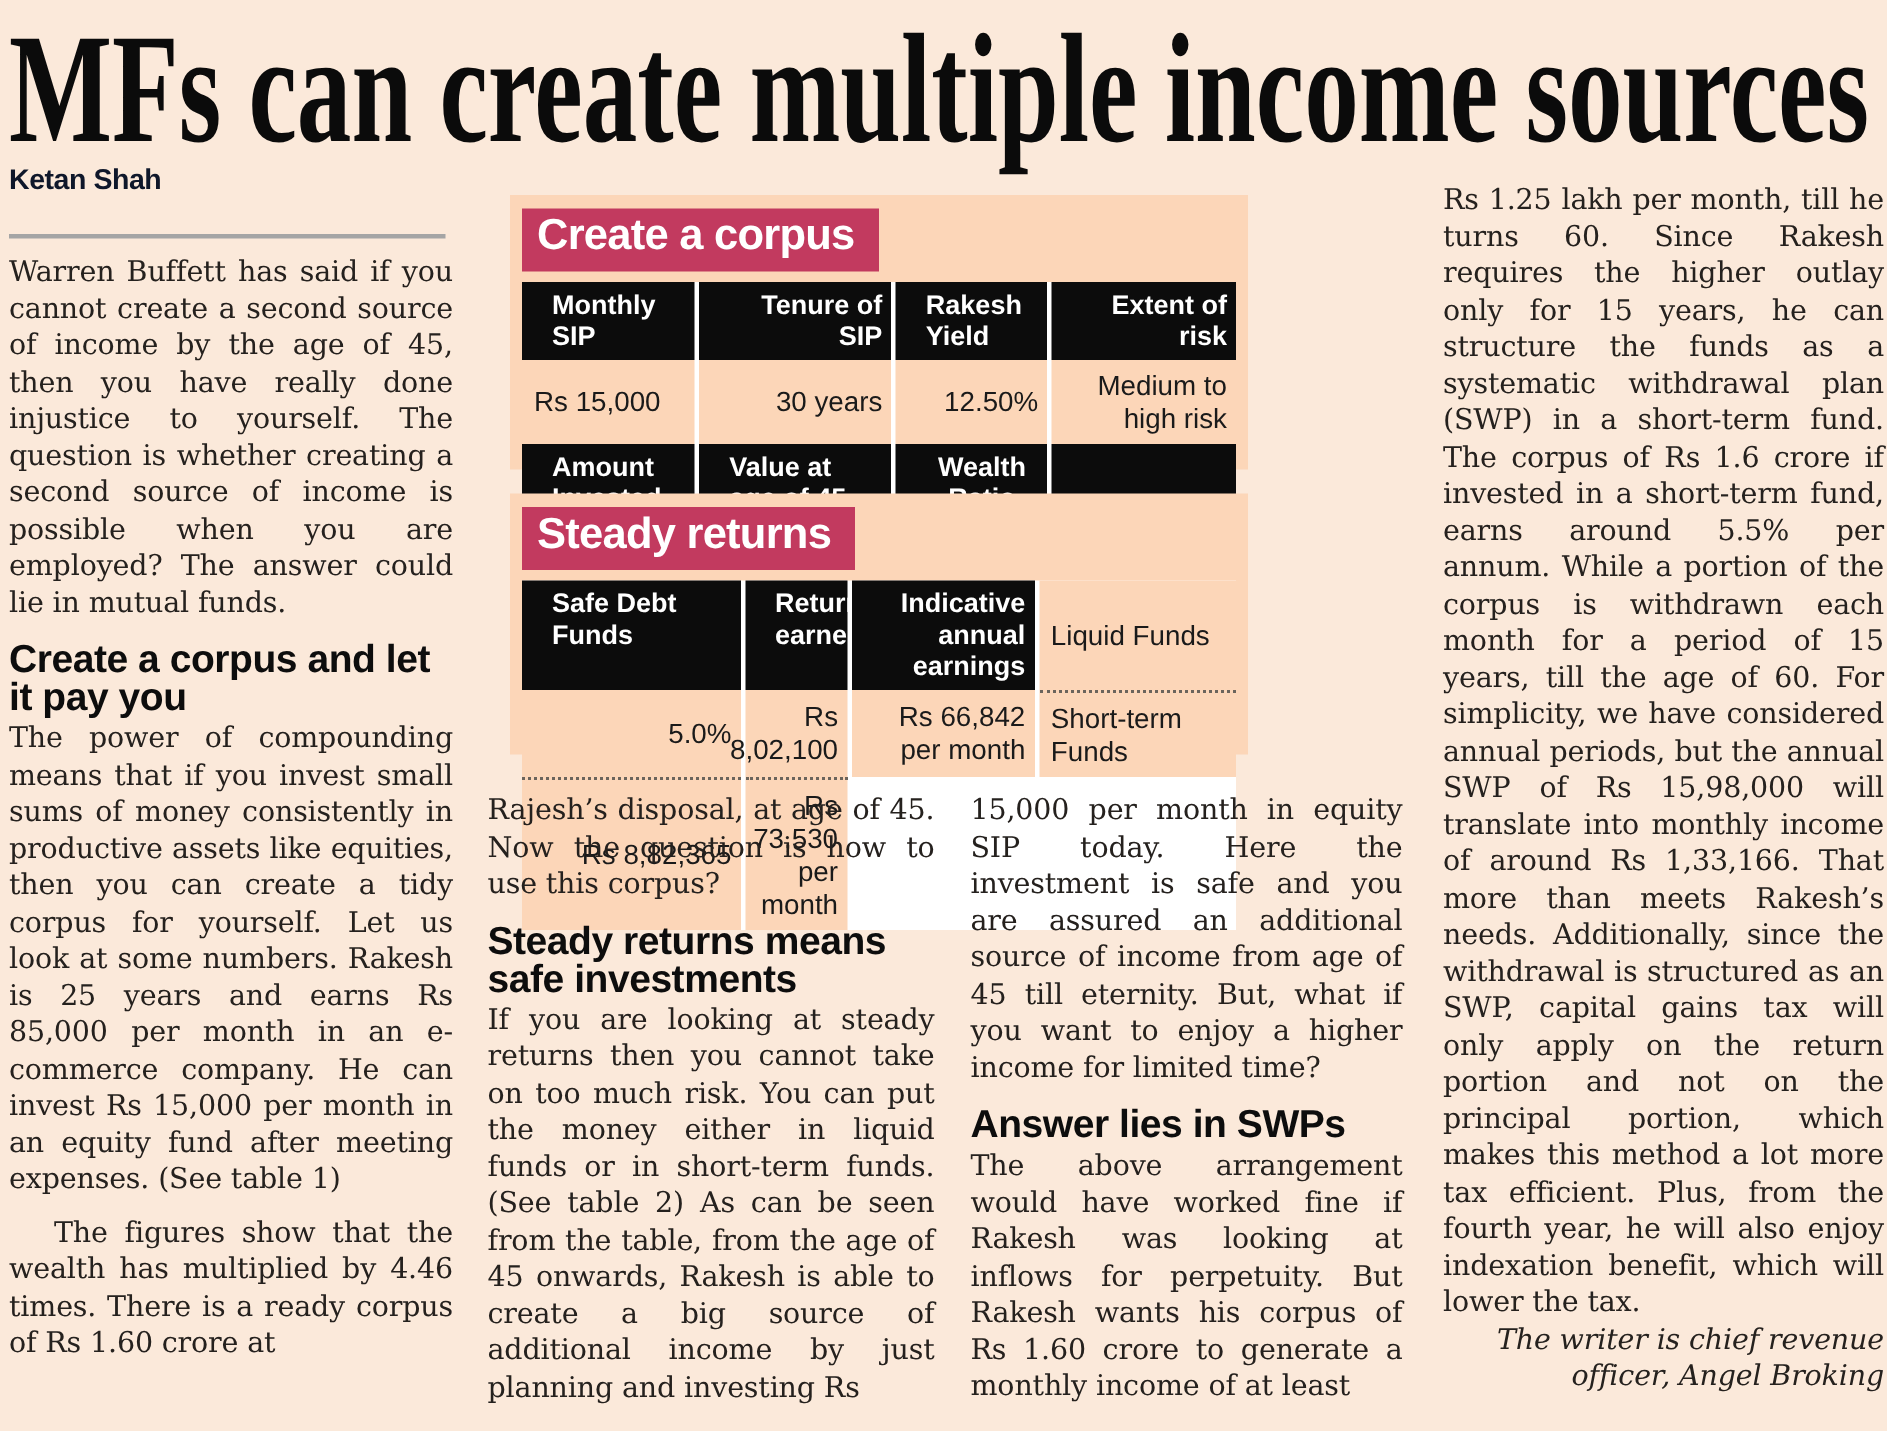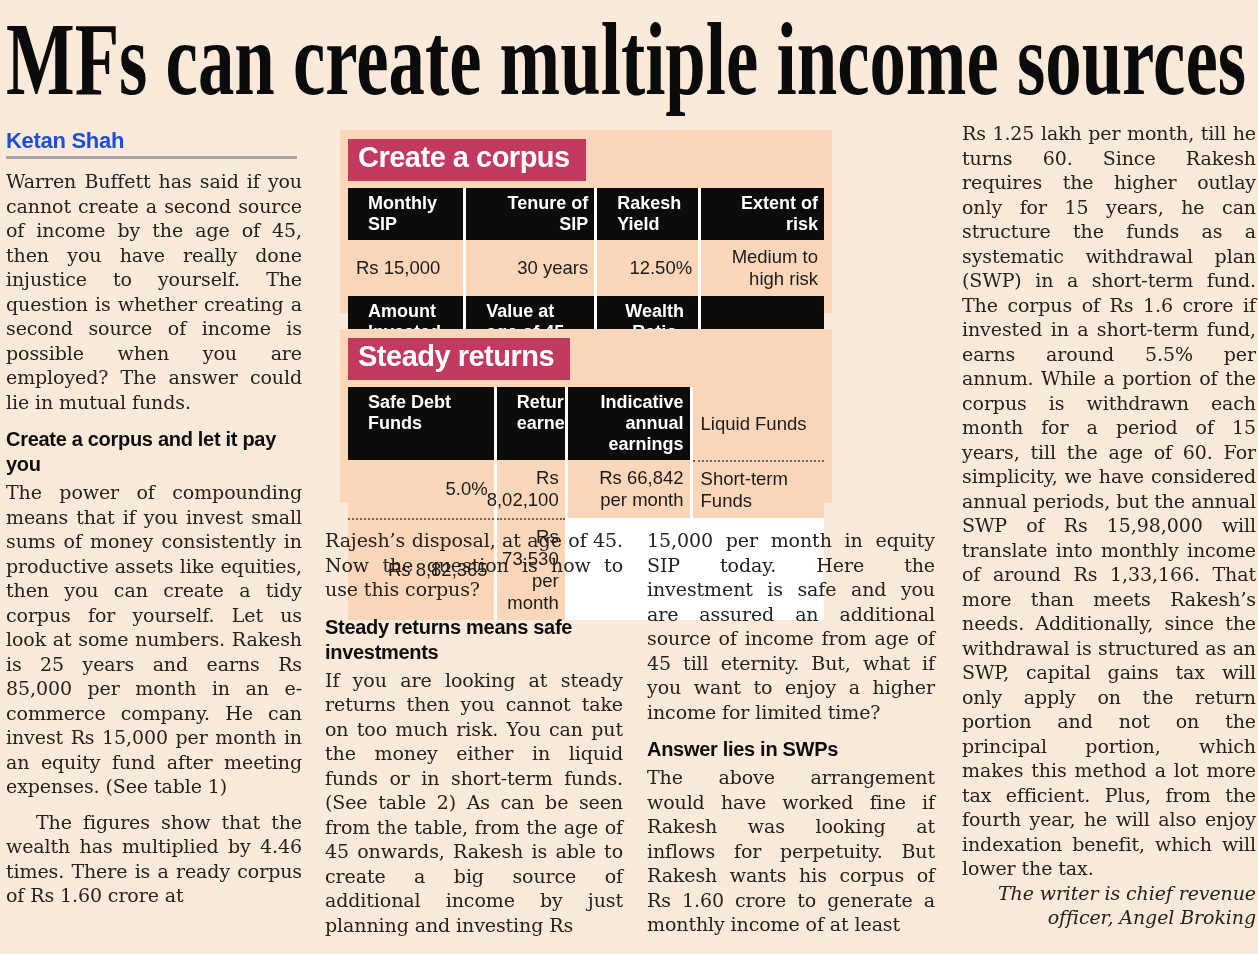--- a/index.html
+++ b/index.html
@@ -8,34 +8,34 @@
   }
   *{box-sizing:border-box;}
   html,body{margin:0;padding:0;}
   body{
     width:1258px;height:954px;position:relative;overflow:hidden;
     background:var(--page-bg);
     font-family:"DejaVu Serif",serif;color:var(--text);
   }
   .headline-wrap{position:absolute;left:4px;top:2px;width:1252px;height:120px;}
   .byline{
-    position:absolute;left:6px;top:128px;width:296px;
+    position:absolute;left:6px;top:110px;width:296px;
     font-family:"Liberation Sans",sans-serif;font-weight:bold;
-    font-size:22px;color:#1d4ed8;letter-spacing:-0.3px;
+    font-size:19px;color:#0f172a;letter-spacing:-0.3px;
   }
   .rule{position:absolute;left:6px;top:156px;width:291px;height:3px;background:var(--rule);}
   .col{
     position:absolute;text-align:justify;
     font-size:19px;line-height:24.5px;letter-spacing:-0.1px;
   }
   .col p{margin:0 0 11px 0;}
   .col p.indent{text-indent:30px;}
   .subhead{
     font-family:"Liberation Sans",sans-serif;font-weight:bold;
-    font-size:20px;line-height:25px;color:#0d0d0d;
+    font-size:26px;line-height:25px;color:#0d0d0d;
     margin:13px 0 3px 0;text-align:left;letter-spacing:-0.3px;
   }
   .tagline{font-style:italic;text-align:right;margin-top:2px;}
   #col1{left:6px;top:169px;width:296px;}
   #col2{left:325px;top:528px;width:298px;}
   #col3{left:647px;top:528px;width:288px;}
   #col4{left:962px;top:121px;width:294px;}
   .panel{position:absolute;left:340px;width:492px;background:var(--panel-bg);}
   #panel1{top:130px;height:183px;}
   #panel2{top:329px;height:174px;}

